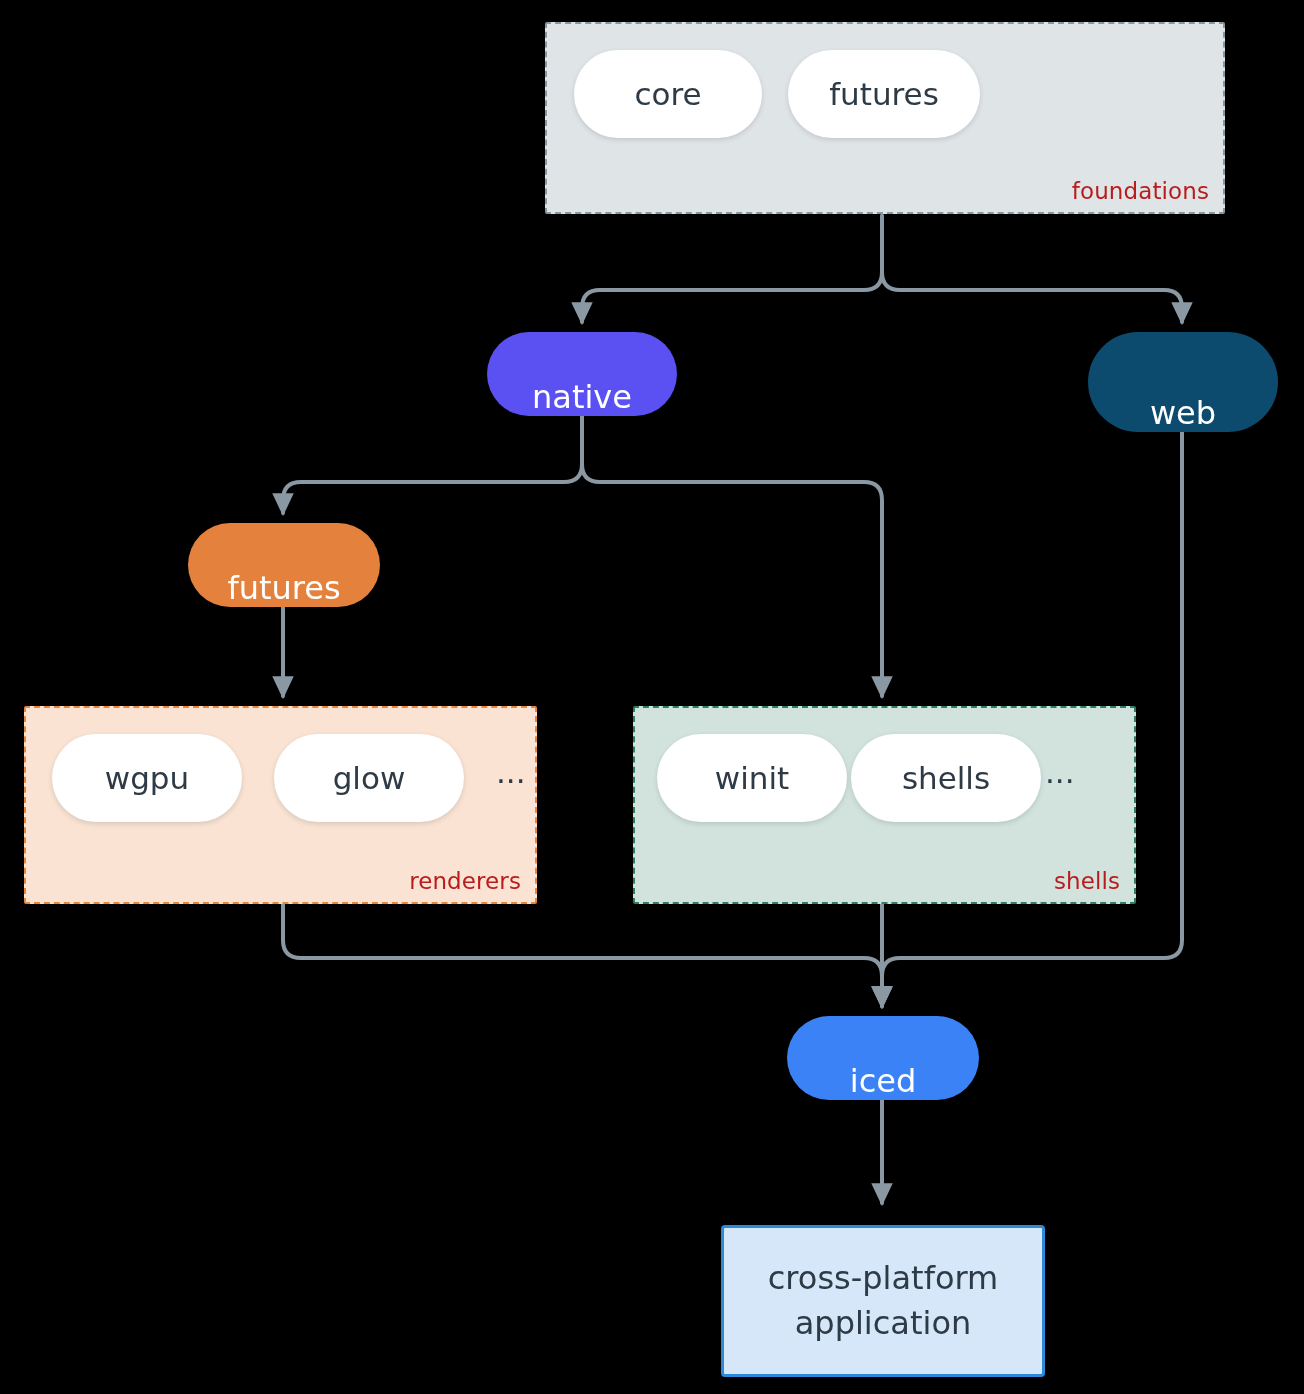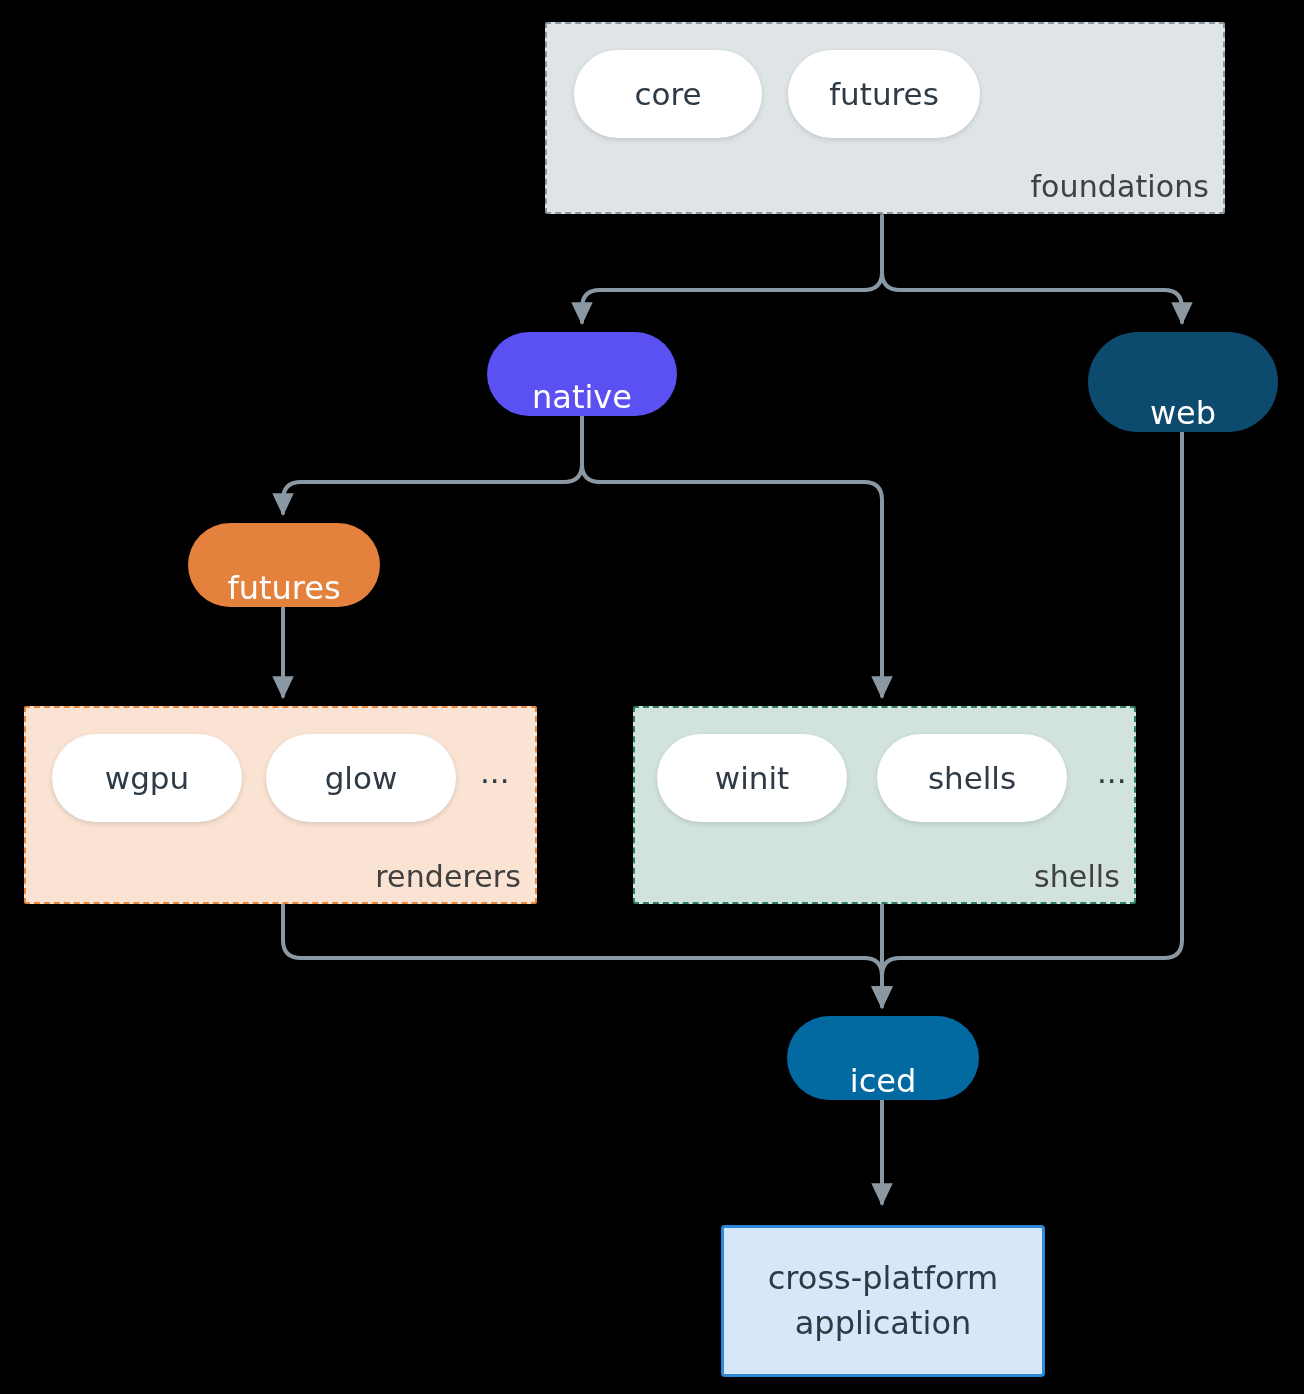--- a/index.html
+++ b/index.html
@@ -37,22 +37,22 @@
   }
   .group .pill-row {
     position: absolute;
     display: flex;
     align-items: center;
   }
   .group-label {
     position: absolute;
     right: 14px;
     bottom: 8px;
-    font-size: 30px;
-    color: #404040;
+    font-size: 23px;
+    color: #b91c1c;
     letter-spacing: 0.1px;
     white-space: nowrap;
   }
 
   #group-foundations {
     left: 545px;
     top: 22px;
     width: 680px;
     height: 192px;
     background: #dfe4e7;
@@ -131,21 +131,21 @@
     top: 523px;
     width: 192px;
     height: 84px;
     background: #e3813d;
   }
   #node-iced {
     left: 787px;
     top: 1016px;
     width: 192px;
     height: 84px;
-    background: #0369a1;
+    background: #3b82f6;
   }
 
   
   #node-application {
     position: absolute;
     box-sizing: border-box;
     left: 721px;
     top: 1213px;
     width: 324px;
     height: 152px;
@@ -202,34 +202,34 @@
         <span>core</span>
       </div>
       <div class="leaf" style="width:192px;text-align:center;">
         <span>futures</span>
       </div>
     </div>
     <div class="group-label">foundations</div>
   </div>
 
   <div class="group" id="group-renderers">
-    <div class="pill-row" style="left:26px; top:26px; gap:24px;">
+    <div class="pill-row" style="left:26px; top:26px; gap:32px;">
       <div class="leaf" style="width:190px;">
         <span>wgpu</span>
       </div>
       <div class="leaf" style="width:190px;">
         <span>glow</span>
       </div>
       <div class="ellipsis">...</div>
     </div>
     <div class="group-label">renderers</div>
   </div>
 
   <div class="group" id="group-shells">
-    <div class="pill-row" style="left:22px; top:26px; gap:30px;">
+    <div class="pill-row" style="left:22px; top:26px; gap:4px;">
       <div class="leaf" style="width:190px;">
         <span>winit</span>
       </div>
       <div class="leaf" style="width:190px;">
         <span>shells</span>
       </div>
       <div class="ellipsis">...</div>
     </div>
     <div class="group-label">shells</div>
   </div>

